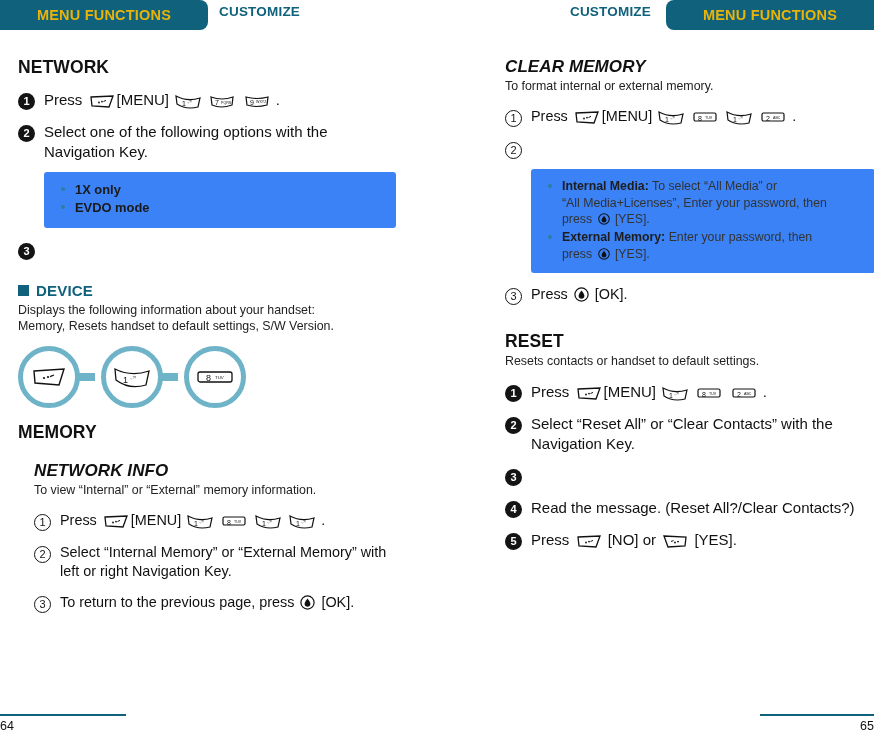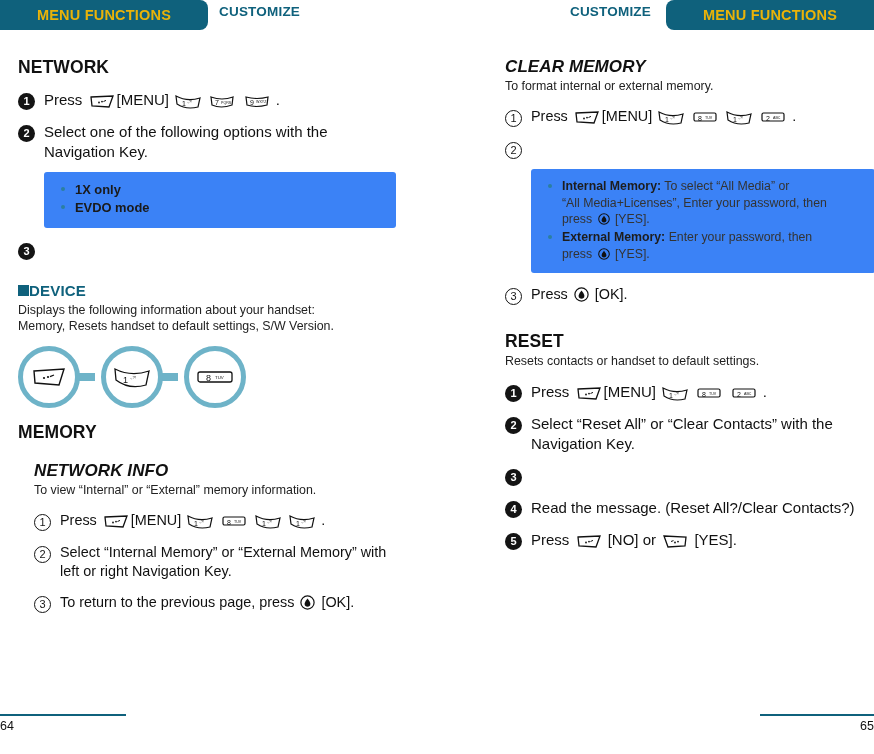--- a/index.html
+++ b/index.html
@@ -37,21 +37,21 @@
 
   
   .sec-title{
     font-size:17.5px;font-weight:bold;color:#111;margin:0;letter-spacing:.1px;
   }
   .sec-title.ital{font-style:italic;font-size:17px;}
   .sec-desc{
     font-size:12.4px;color:#222;margin:2px 0 0 0;line-height:1.28;
   }
   .dev-head{
-    display:flex;align-items:center;
+    display:flex;align-items:center;gap:7px;
     color:#0f617c;font-weight:bold;font-size:15px;letter-spacing:.2px;
   }
   .sq{width:11px;height:11px;background:#0f617c;display:inline-block;}
 
   
   .step{display:flex;align-items:flex-start;margin-top:12px;}
   .stepnum{
     flex:0 0 auto;width:17px;height:17px;border-radius:50%;
     background:#141414;color:#fff;font-size:11px;font-weight:bold;
     display:flex;align-items:center;justify-content:center;
@@ -327,21 +327,21 @@
         </div>
       </div>
 
       <div class="step">
         <div class="stepnum outline">2</div>
       </div>
 
       <div class="note" style="margin-left:26px;width:344px;box-sizing:border-box;">
         <ul>
           <li>
-            <b>Internal Memory:</b>
+            <b>Internal Media:</b>
             <span>To select “All Media” or</span><br>
             <span>“All Media+Licenses”, Enter your password, then</span><br>
             <span>press</span>
             <span class="okbtn sm"><svg width="12" height="12" viewBox="0 0 15 15">
                   <circle cx="7.5" cy="7.5" r="6.6" fill="none" stroke="#111" stroke-width="1.3"></circle>
                   <path d="M7.5 3.5 C9.6 6.2 10.4 7.6 10.4 9 C10.4 10.7 9.1 11.8 7.5 11.8 C5.9 11.8 4.6 10.7 4.6 9 C4.6 7.6 5.4 6.2 7.5 3.5 Z" fill="#111"></path>
                 </svg></span>
             <span>[YES].</span>
           </li>
           <li>

